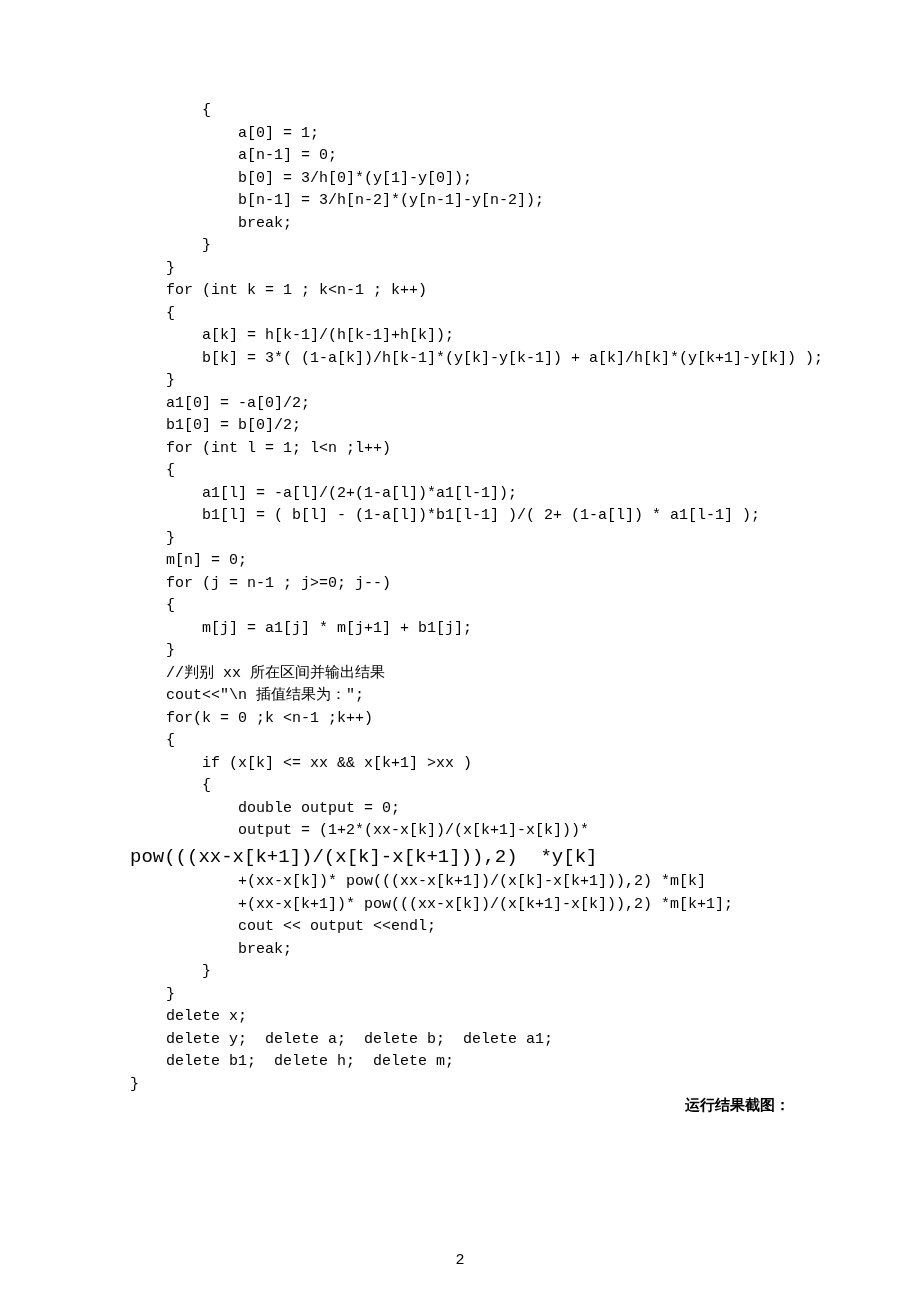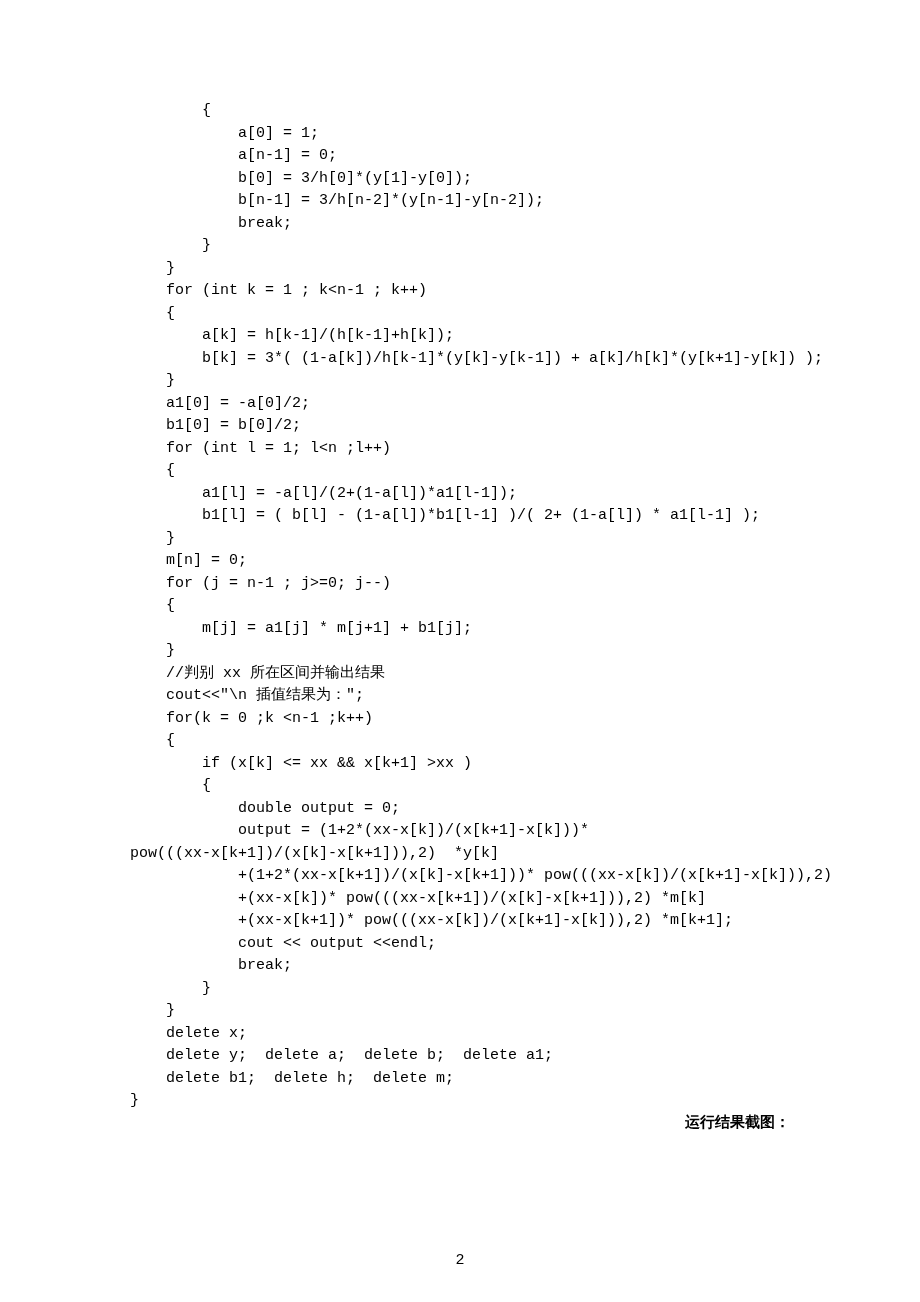--- a/index.html
+++ b/index.html
@@ -20,21 +20,21 @@
   pre.code {
     margin: 0;
     font-family: "SimSun", "NSimSun", "Courier New", monospace;
     font-size: 15px;
     line-height: 1.5;
     white-space: pre;
   }
   pre.code-noindent {
     margin: 0;
     font-family: "SimSun", "NSimSun", "Courier New", monospace;
-    font-size: 15px;
+    font-size: 19px;
     line-height: 1.5;
     white-space: pre;
     margin-left: -0px;
   }
   .bold {
     font-weight: bold;
     text-align: right;
   }
   .page-number {
     position: absolute;
@@ -77,21 +77,20 @@
     }
     //判别 xx 所在区间并输出结果
     cout&lt;&lt;"\n 插值结果为：";
     for(k = 0 ;k &lt;n-1 ;k++)
     {
         if (x[k] &lt;= xx &amp;&amp; x[k+1] &gt;xx )
         {
             double output = 0;
             output = (1+2*(xx-x[k])/(x[k+1]-x[k]))*</pre>
   <pre class="code-noindent">pow(((xx-x[k+1])/(x[k]-x[k+1])),2)  *y[k]</pre>
-  <pre class="code">            +(1+2*(xx-x[k+1])/(x[k]-x[k+1]))* pow(((xx-x[k])/(x[k+1]-x[k])),2)</pre>
   <pre class="code">            +(xx-x[k])* pow(((xx-x[k+1])/(x[k]-x[k+1])),2) *m[k]
             +(xx-x[k+1])* pow(((xx-x[k])/(x[k+1]-x[k])),2) *m[k+1];
             cout &lt;&lt; output &lt;&lt;endl;
             break;
         }
     }
     delete x;
     delete y;  delete a;  delete b;  delete a1;
     delete b1;  delete h;  delete m;
 }</pre>

